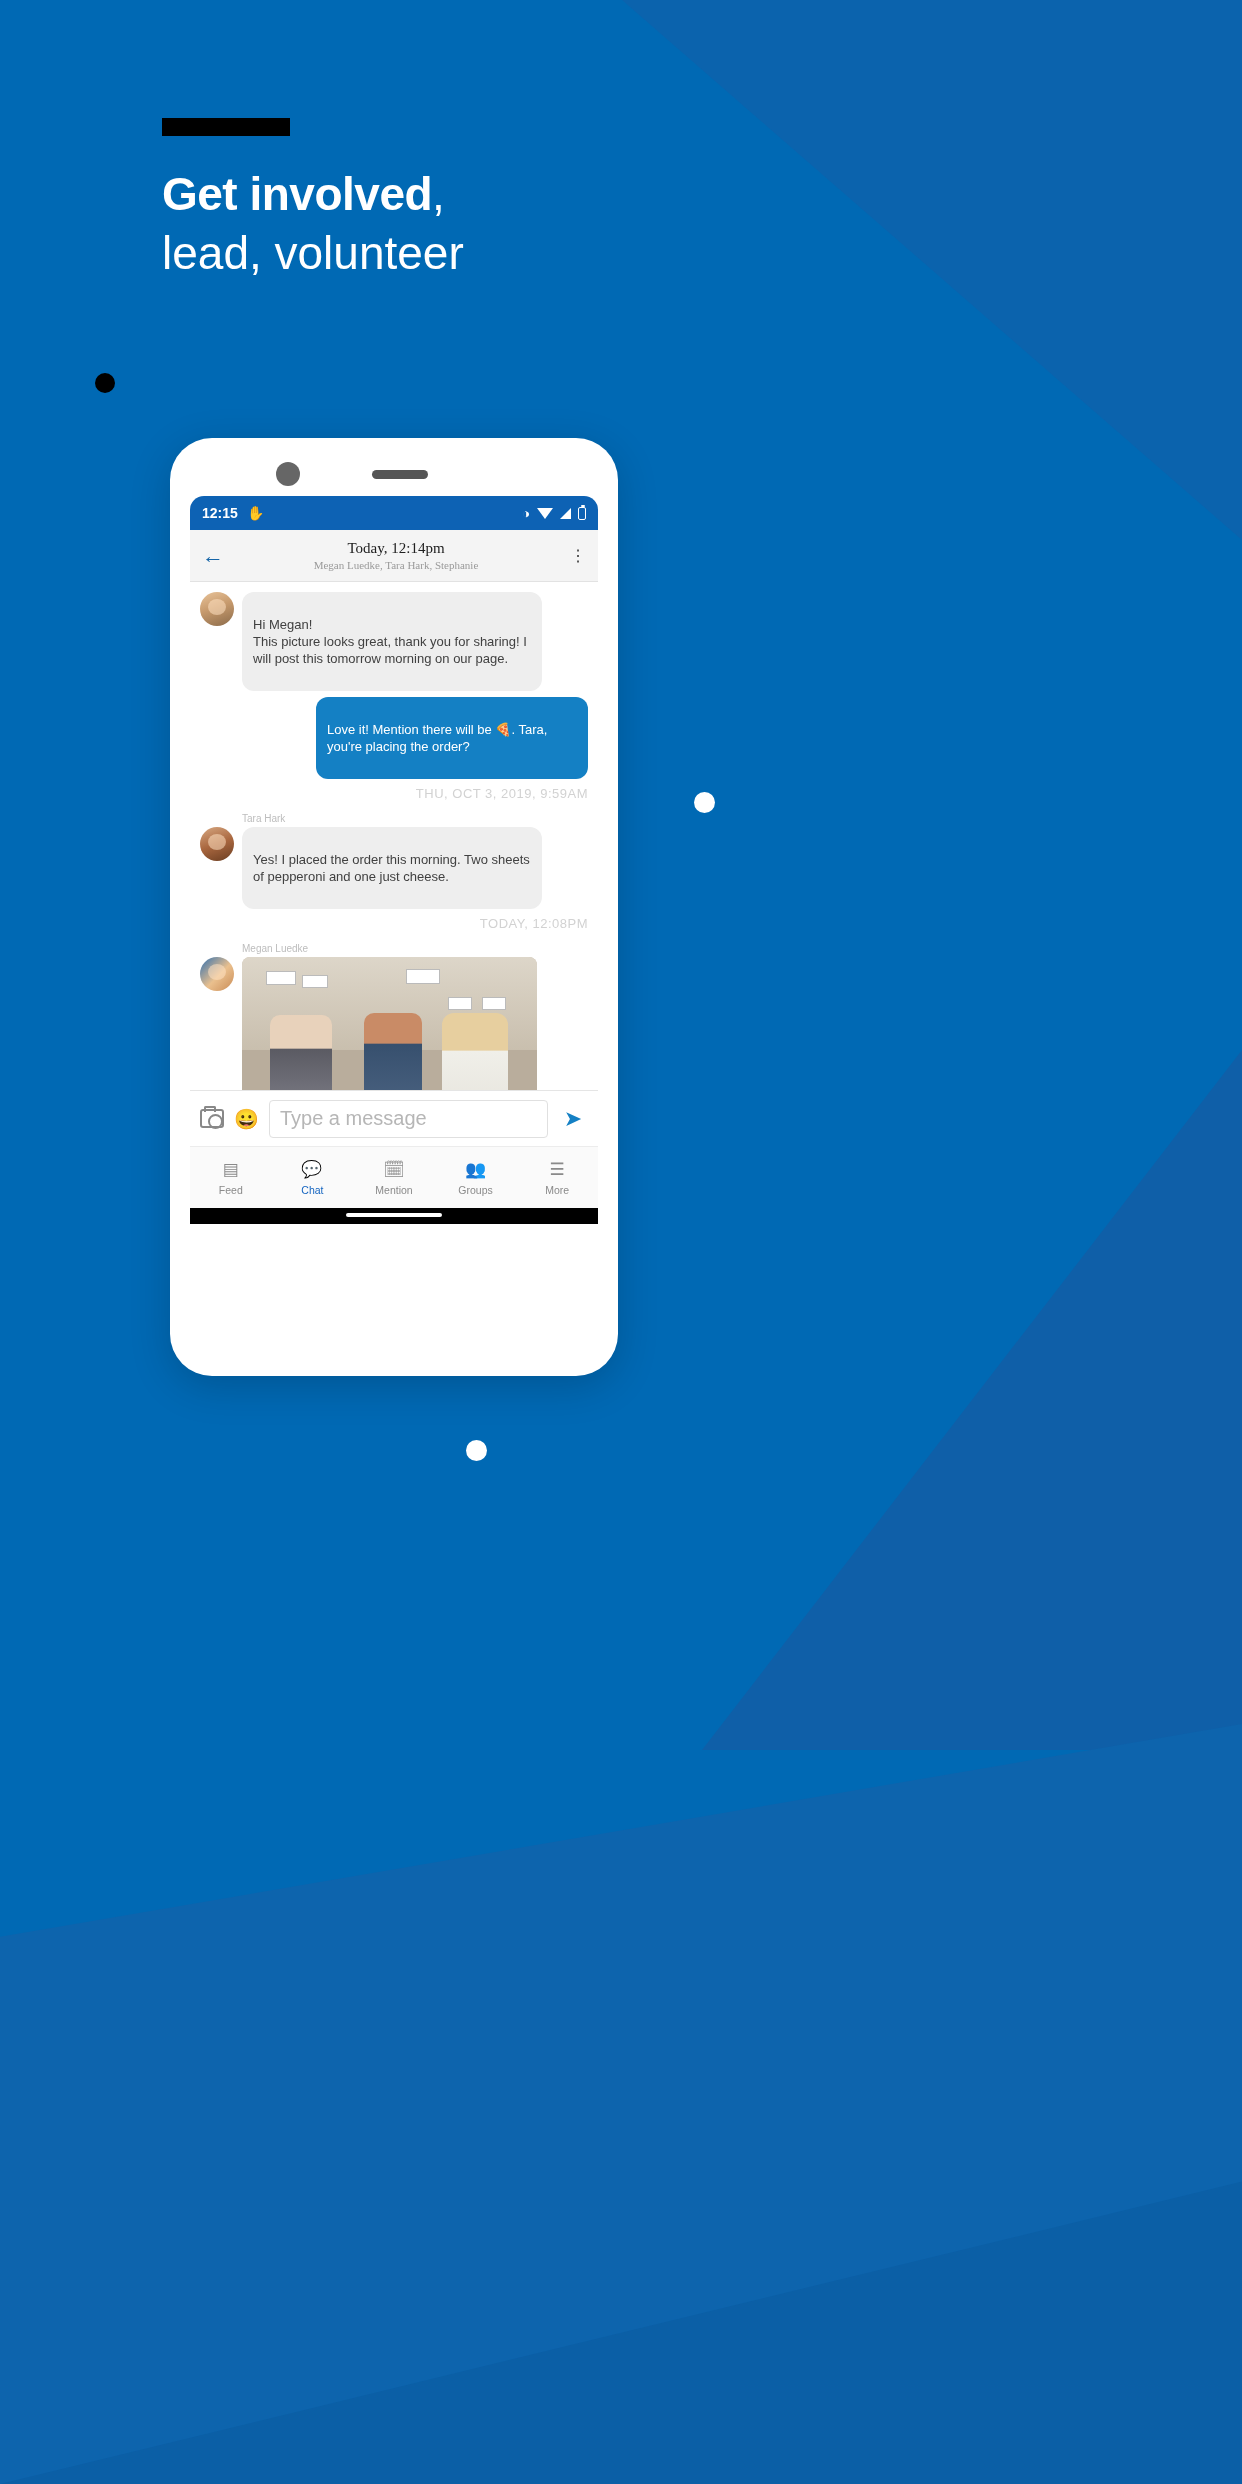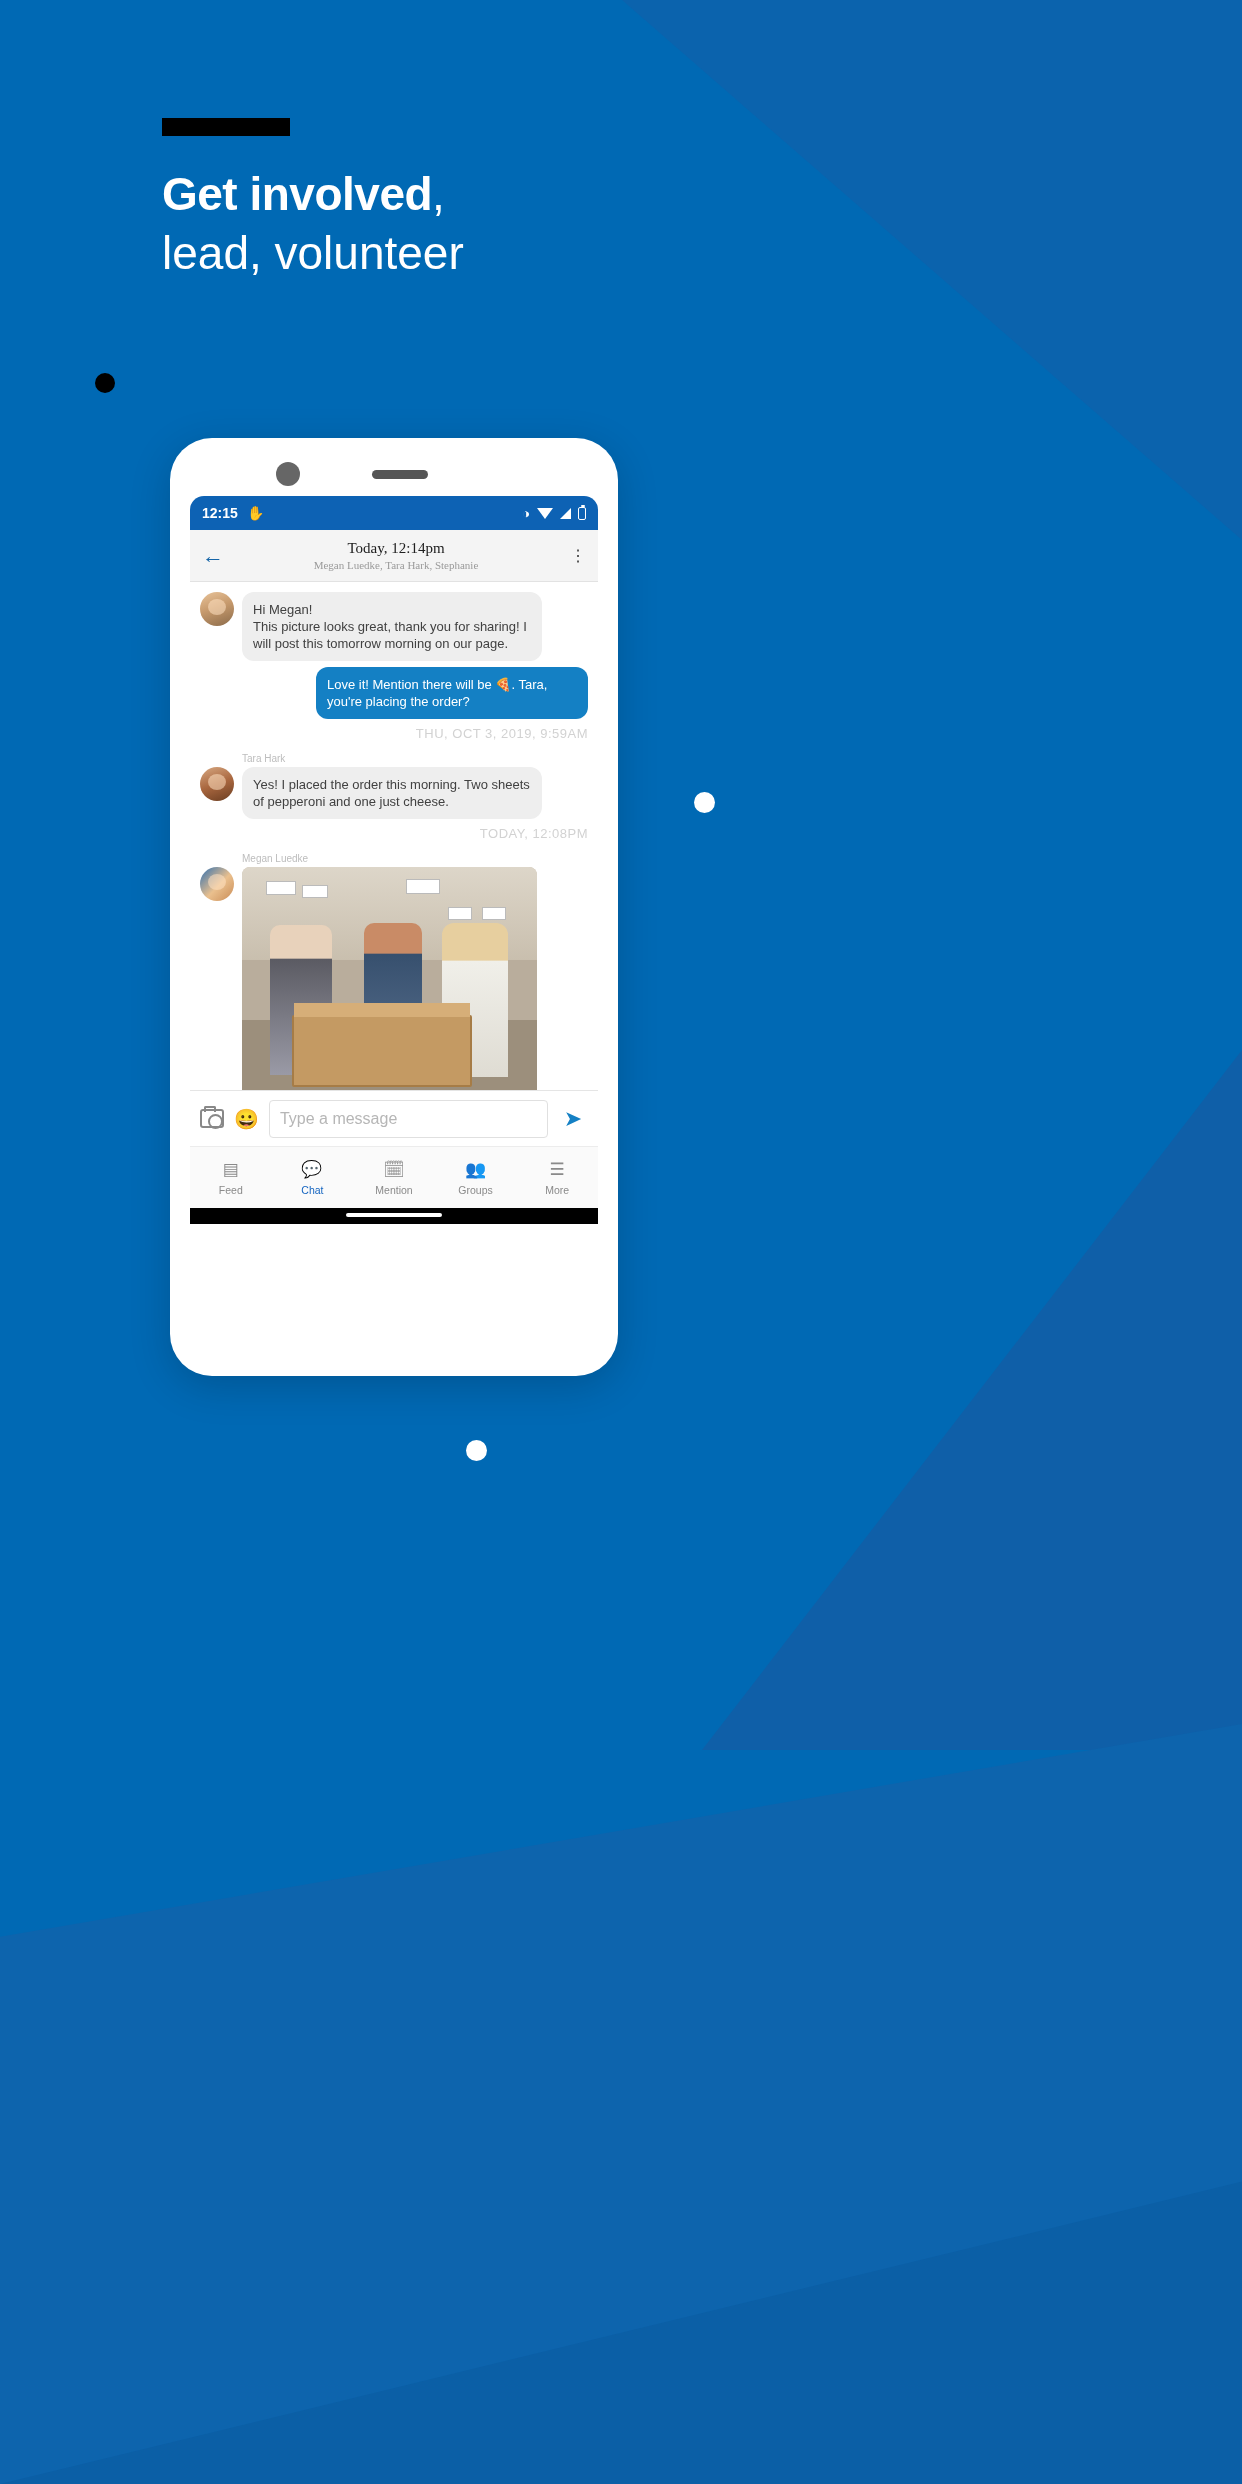--- a/index.html
+++ b/index.html
@@ -119,21 +119,21 @@
     background:linear-gradient(160deg,#e9c49a 0%,#c79a6d 45%,#8b6b4a 100%);
     overflow:hidden; position:relative;
   }
   .avatar.a2 { background:linear-gradient(160deg,#d7a882 0%,#a9673f 50%,#6a3d21 100%); }
   .avatar.a3 { background:linear-gradient(135deg,#2f6fb0 0%,#eac08e 55%,#c98b55 100%); }
   .avatar:after{
     content:"";position:absolute;left:8px;top:7px;width:18px;height:16px;border-radius:50%;
     background:rgba(255,225,195,.55);
   }
   .bubble {
-    max-width:300px; padding:9px 11px; border-radius:12px;
+    max-width:300px; padding:24px 11px; border-radius:12px;
     font-size:13px; line-height:17px; color:#414141; background:#eeeeee;
   }
   .bubble.out { background:#1480c4; color:#fff; border-radius:12px; }
   .sender-name { font-size:10px;color:#bdbdbd;margin:0 0 3px 42px;}
   .stamp { text-align:right;font-size:13px;color:#d2d2d2;letter-spacing:.5px;margin:7px 0 12px 0;}
 
   
   .photo {
     width:295px;height:232px;border-radius:8px;overflow:hidden;position:relative;
     background:#cbbfae;
@@ -152,21 +152,21 @@
   .inputbar {
     position:absolute;left:0;bottom:78px;width:100%;height:56px;background:#fff;
     border-top:1px solid #e5e5e5;display:flex;align-items:center;padding:0 10px;gap:10px;
   }
   .cam-ico{width:24px;height:19px;border:2px solid #888;border-radius:3px;position:relative;}
   .cam-ico:before{content:"";position:absolute;left:6px;top:3px;width:11px;height:11px;border:2px solid #888;border-radius:50%;}
   .cam-ico:after{content:"";position:absolute;left:2px;top:-5px;width:8px;height:4px;border:2px solid #888;border-bottom:none;border-radius:2px 2px 0 0;}
   .emoji-ico{font-size:20px;line-height:1;}
   .msg-input{
     flex:1;height:38px;border:1px solid #e0e0e0;border-radius:4px;background:#fff;
-    padding:0 10px;font-size:16px;color:#b6b6b6;font-family:"Liberation Sans",sans-serif;
+    padding:0 10px;font-size:20px;color:#b6b6b6;font-family:"Liberation Sans",sans-serif;
     display:flex;align-items:center;
   }
   .send-ico{color:#1480c4;font-size:22px;width:30px;text-align:center;}
 
   
   .bottomnav{
     position:absolute;left:0;bottom:16px;width:100%;height:62px;background:#fafafa;
     border-top:1px solid #ececec;display:flex;align-items:center;justify-content:space-around;
   }
   .navitem{display:flex;flex-direction:column;align-items:center;gap:4px;width:72px;}

